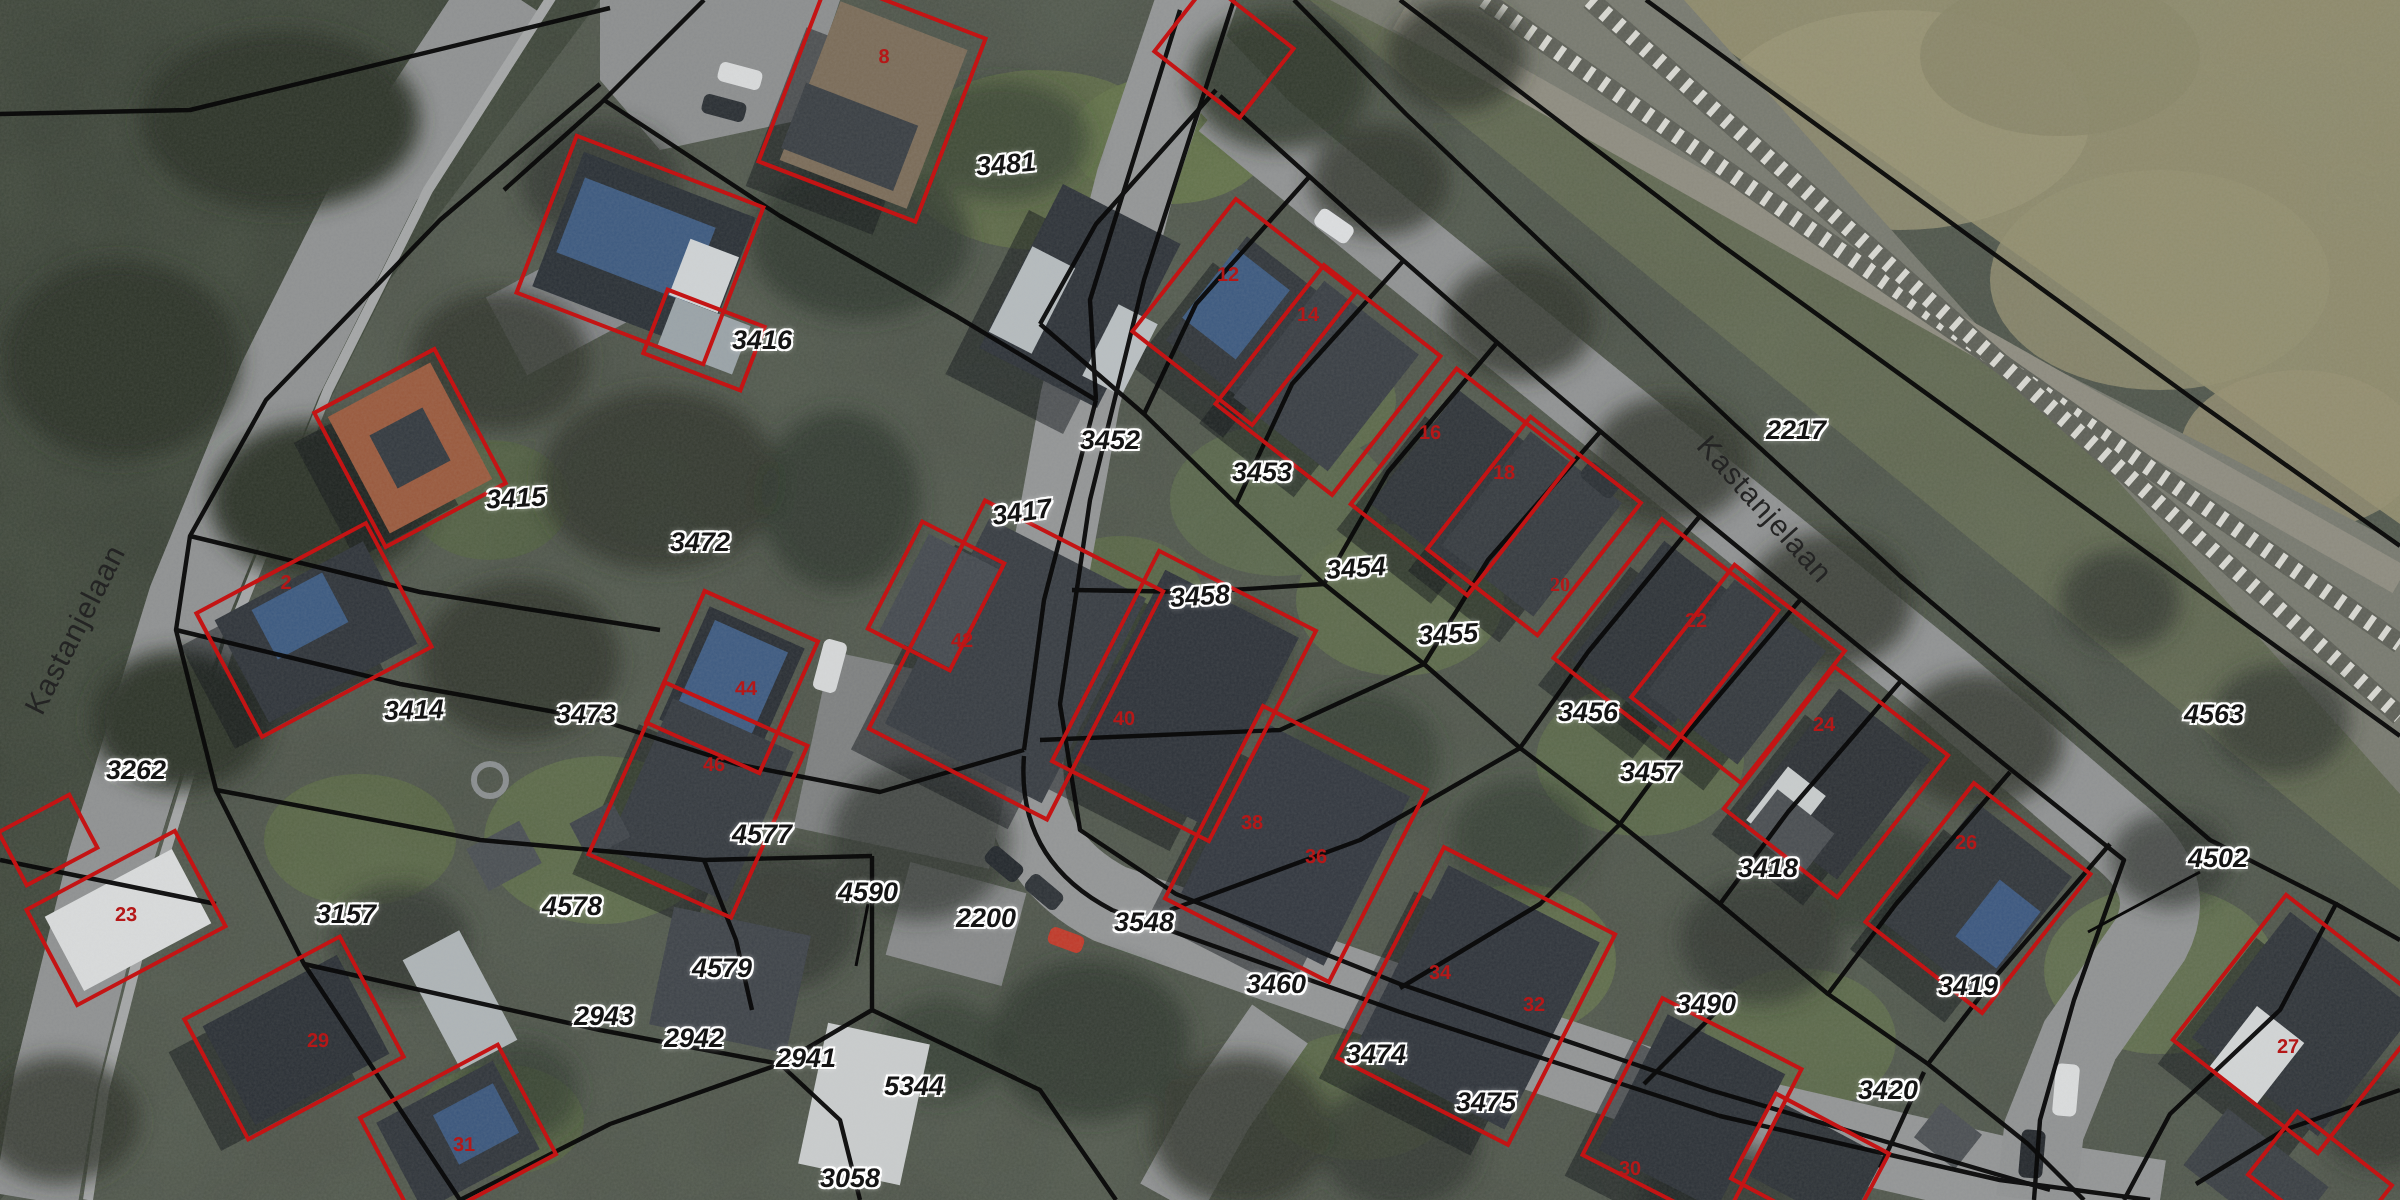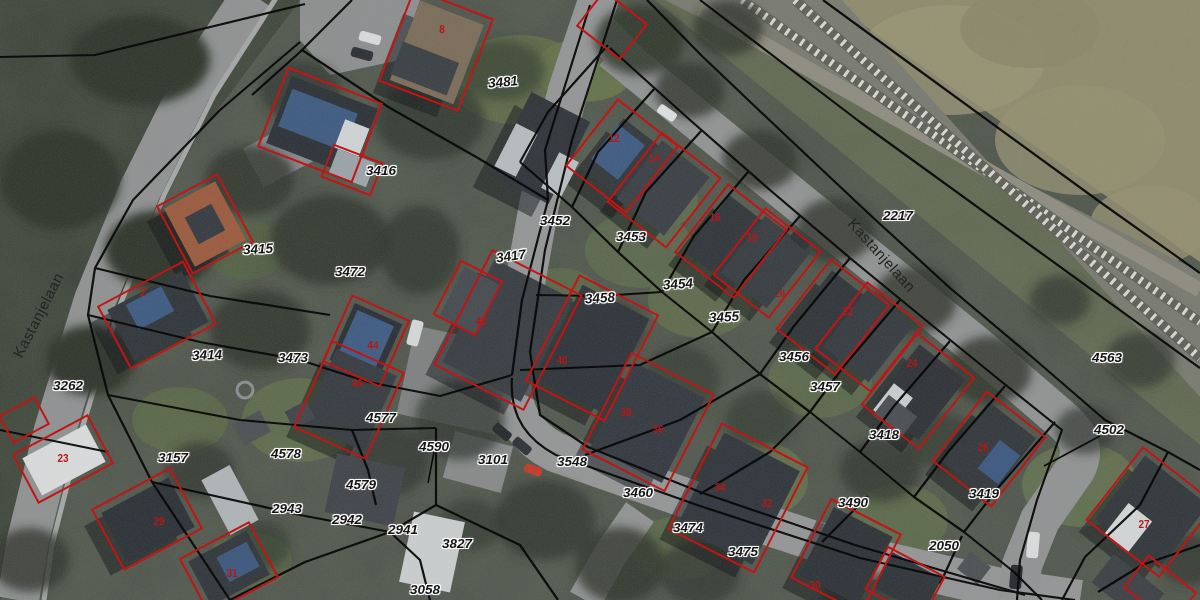--- a/index.html
+++ b/index.html
@@ -315,49 +315,49 @@
       <div class="plabel" style="left: 772px; top: 356px; transform: translate(-50%, -50%) rotate(0deg); padding-left: 44px;">3456</div>
       <div class="plabel" style="left: 1107px; top: 357px; transform: translate(-50%, -50%) rotate(0deg);">4563</div>
       <div class="plabel" style="left: 68px; top: 385px; transform: translate(-50%, -50%) rotate(0deg);">3262</div>
       <div class="plabel" style="left: 825px; top: 386px; transform: translate(-50%, -50%) rotate(0deg);">3457</div>
       <div class="plabel" style="left: 381px; top: 417px; transform: translate(-50%, -50%) rotate(0deg);">4577</div>
       <div class="plabel" style="left: 1109px; top: 429px; transform: translate(-50%, -50%) rotate(0deg);">4502</div>
       <div class="plabel" style="left: 884px; top: 434px; transform: translate(-50%, -50%) rotate(0deg);">3418</div>
       <div class="plabel" style="left: 434px; top: 446px; transform: translate(-50%, -50%) rotate(0deg);">4590</div>
       <div class="plabel" style="left: 286px; top: 453px; transform: translate(-50%, -50%) rotate(0deg);">4578</div>
       <div class="plabel" style="left: 173px; top: 457px; transform: translate(-50%, -50%) rotate(0deg);">3157</div>
-      <div class="plabel" style="left: 493px; top: 459px; transform: translate(-50%, -50%) rotate(0deg);">3101</div>
+      <div class="plabel" style="left: 493px; top: 459px; transform: translate(-50%, -50%) rotate(0deg);">2200</div>
       <div class="plabel" style="left: 572px; top: 461px; transform: translate(-50%, -50%) rotate(0deg);">3548</div>
       <div class="plabel" style="left: 361px; top: 484px; transform: translate(-50%, -50%) rotate(0deg);">4579</div>
       <div class="plabel" style="left: 638px; top: 492px; transform: translate(-50%, -50%) rotate(0deg);">3460</div>
       <div class="plabel" style="left: 970px; top: 493px; transform: translate(-50%, -50%) rotate(0deg); margin-left: 14px;">3419</div>
       <div class="plabel" style="left: 853px; top: 502px; transform: translate(-50%, -50%) rotate(0deg);">3490</div>
-      <div class="plabel" style="left: 267px; top: 508px; transform: translate(-50%, -50%) rotate(0deg); padding-left: 40px;">2943</div>
+      <div class="plabel" style="left: 282px; top: 508px; transform: translate(-50%, -50%) rotate(0deg); padding-left: 40px;">2943</div>
       <div class="plabel" style="left: 347px; top: 519px; transform: translate(-50%, -50%) rotate(0deg);">2942</div>
       <div class="plabel" style="left: 688px; top: 527px; transform: translate(-50%, -50%) rotate(0deg);">3474</div>
       <div class="plabel" style="left: 403px; top: 529px; transform: translate(-50%, -50%) rotate(0deg);">2941</div>
-      <div class="plabel" style="left: 457px; top: 543px; transform: translate(-50%, -50%) rotate(0deg);">3827</div>
-      <div class="plabel" style="left: 944px; top: 545px; transform: translate(-50%, -50%) rotate(0deg);">2050</div>
+      <div class="plabel" style="left: 457px; top: 543px; transform: translate(-50%, -50%) rotate(0deg);">5344</div>
+      <div class="plabel" style="left: 944px; top: 545px; transform: translate(-50%, -50%) rotate(0deg);">3420</div>
       <div class="plabel" style="left: 743px; top: 551px; transform: translate(-50%, -50%) rotate(0deg); text-align: right;">3475</div>
       <div class="plabel" style="left: 425px; top: 589px; transform: translate(-50%, -50%) rotate(0deg);">3058</div>
       <div class="hnum" style="left: 442px; top: 29px; transform: translate(-50%, -50%) rotate(0deg);">8</div>
       <div class="hnum" style="left: 614px; top: 138px; transform: translate(-50%, -50%) rotate(0deg);">12</div>
       <div class="hnum" style="left: 654px; top: 158px; transform: translate(-50%, -50%) rotate(0deg);">14</div>
       <div class="hnum" style="left: 715px; top: 217px; transform: translate(-50%, -50%) rotate(0deg);">16</div>
       <div class="hnum" style="left: 752px; top: 237px; transform: translate(-50%, -50%) rotate(0deg);">18</div>
       <div class="hnum" style="left: 143px; top: 292px; transform: translate(-50%, -50%) rotate(0deg);">2</div>
       <div class="hnum" style="left: 780px; top: 293px; transform: translate(-50%, -50%) rotate(0deg); font-family: Liberation Serif, serif;">20</div>
       <div class="hnum" style="left: 848px; top: 311px; transform: translate(-50%, -50%) rotate(0deg);">22</div>
       <div class="hnum" style="left: 481px; top: 321px; transform: translate(-50%, -50%) rotate(0deg);">42</div>
       <div class="hnum" style="left: 373px; top: 345px; transform: translate(-50%, -50%) rotate(0deg);">44</div>
       <div class="hnum" style="left: 562px; top: 360px; transform: translate(-50%, -50%) rotate(0deg);">40</div>
       <div class="hnum" style="left: 912px; top: 363px; transform: translate(-50%, -50%) rotate(0deg);">24</div>
       <div class="hnum" style="left: 357px; top: 383px; transform: translate(-50%, -50%) rotate(0deg);">46</div>
       <div class="hnum" style="left: 626px; top: 412px; transform: translate(-50%, -50%) rotate(0deg);">38</div>
-      <div class="hnum" style="left: 983px; top: 422px; transform: translate(-50%, -50%) rotate(0deg); margin-top: 25px;">26</div>
+      <div class="hnum" style="left: 983px; top: 422px; transform: translate(-50%, -50%) rotate(0deg);">26</div>
       <div class="hnum" style="left: 658px; top: 429px; transform: translate(-50%, -50%) rotate(0deg);">36</div>
       <div class="hnum" style="left: 63px; top: 458px; transform: translate(-50%, -50%) rotate(0deg);">23</div>
       <div class="hnum" style="left: 720px; top: 487px; transform: translate(-50%, -50%) rotate(0deg);">34</div>
       <div class="hnum" style="left: 753px; top: 503px; transform: translate(-50%, -50%) rotate(0deg); margin-left: 14px;">32</div>
       <div class="hnum" style="left: 159px; top: 521px; transform: translate(-50%, -50%) rotate(0deg);">29</div>
       <div class="hnum" style="left: 1144px; top: 524px; transform: translate(-50%, -50%) rotate(0deg);">27</div>
       <div class="hnum" style="left: 815px; top: 551px; transform: translate(-50%, -50%) rotate(0deg); margin-top: 34px;">30</div>
       <div class="hnum" style="left: 232px; top: 573px; transform: translate(-50%, -50%) rotate(0deg);">31</div>
       <div class="street" style="left: 38px; top: 315px; transform: translate(-50%, -50%) rotate(-63deg);">Kastanjelaan</div>
       <div class="street" style="left: 882px; top: 255px; transform: translate(-50%, -50%) rotate(48deg);">Kastanjelaan</div>

